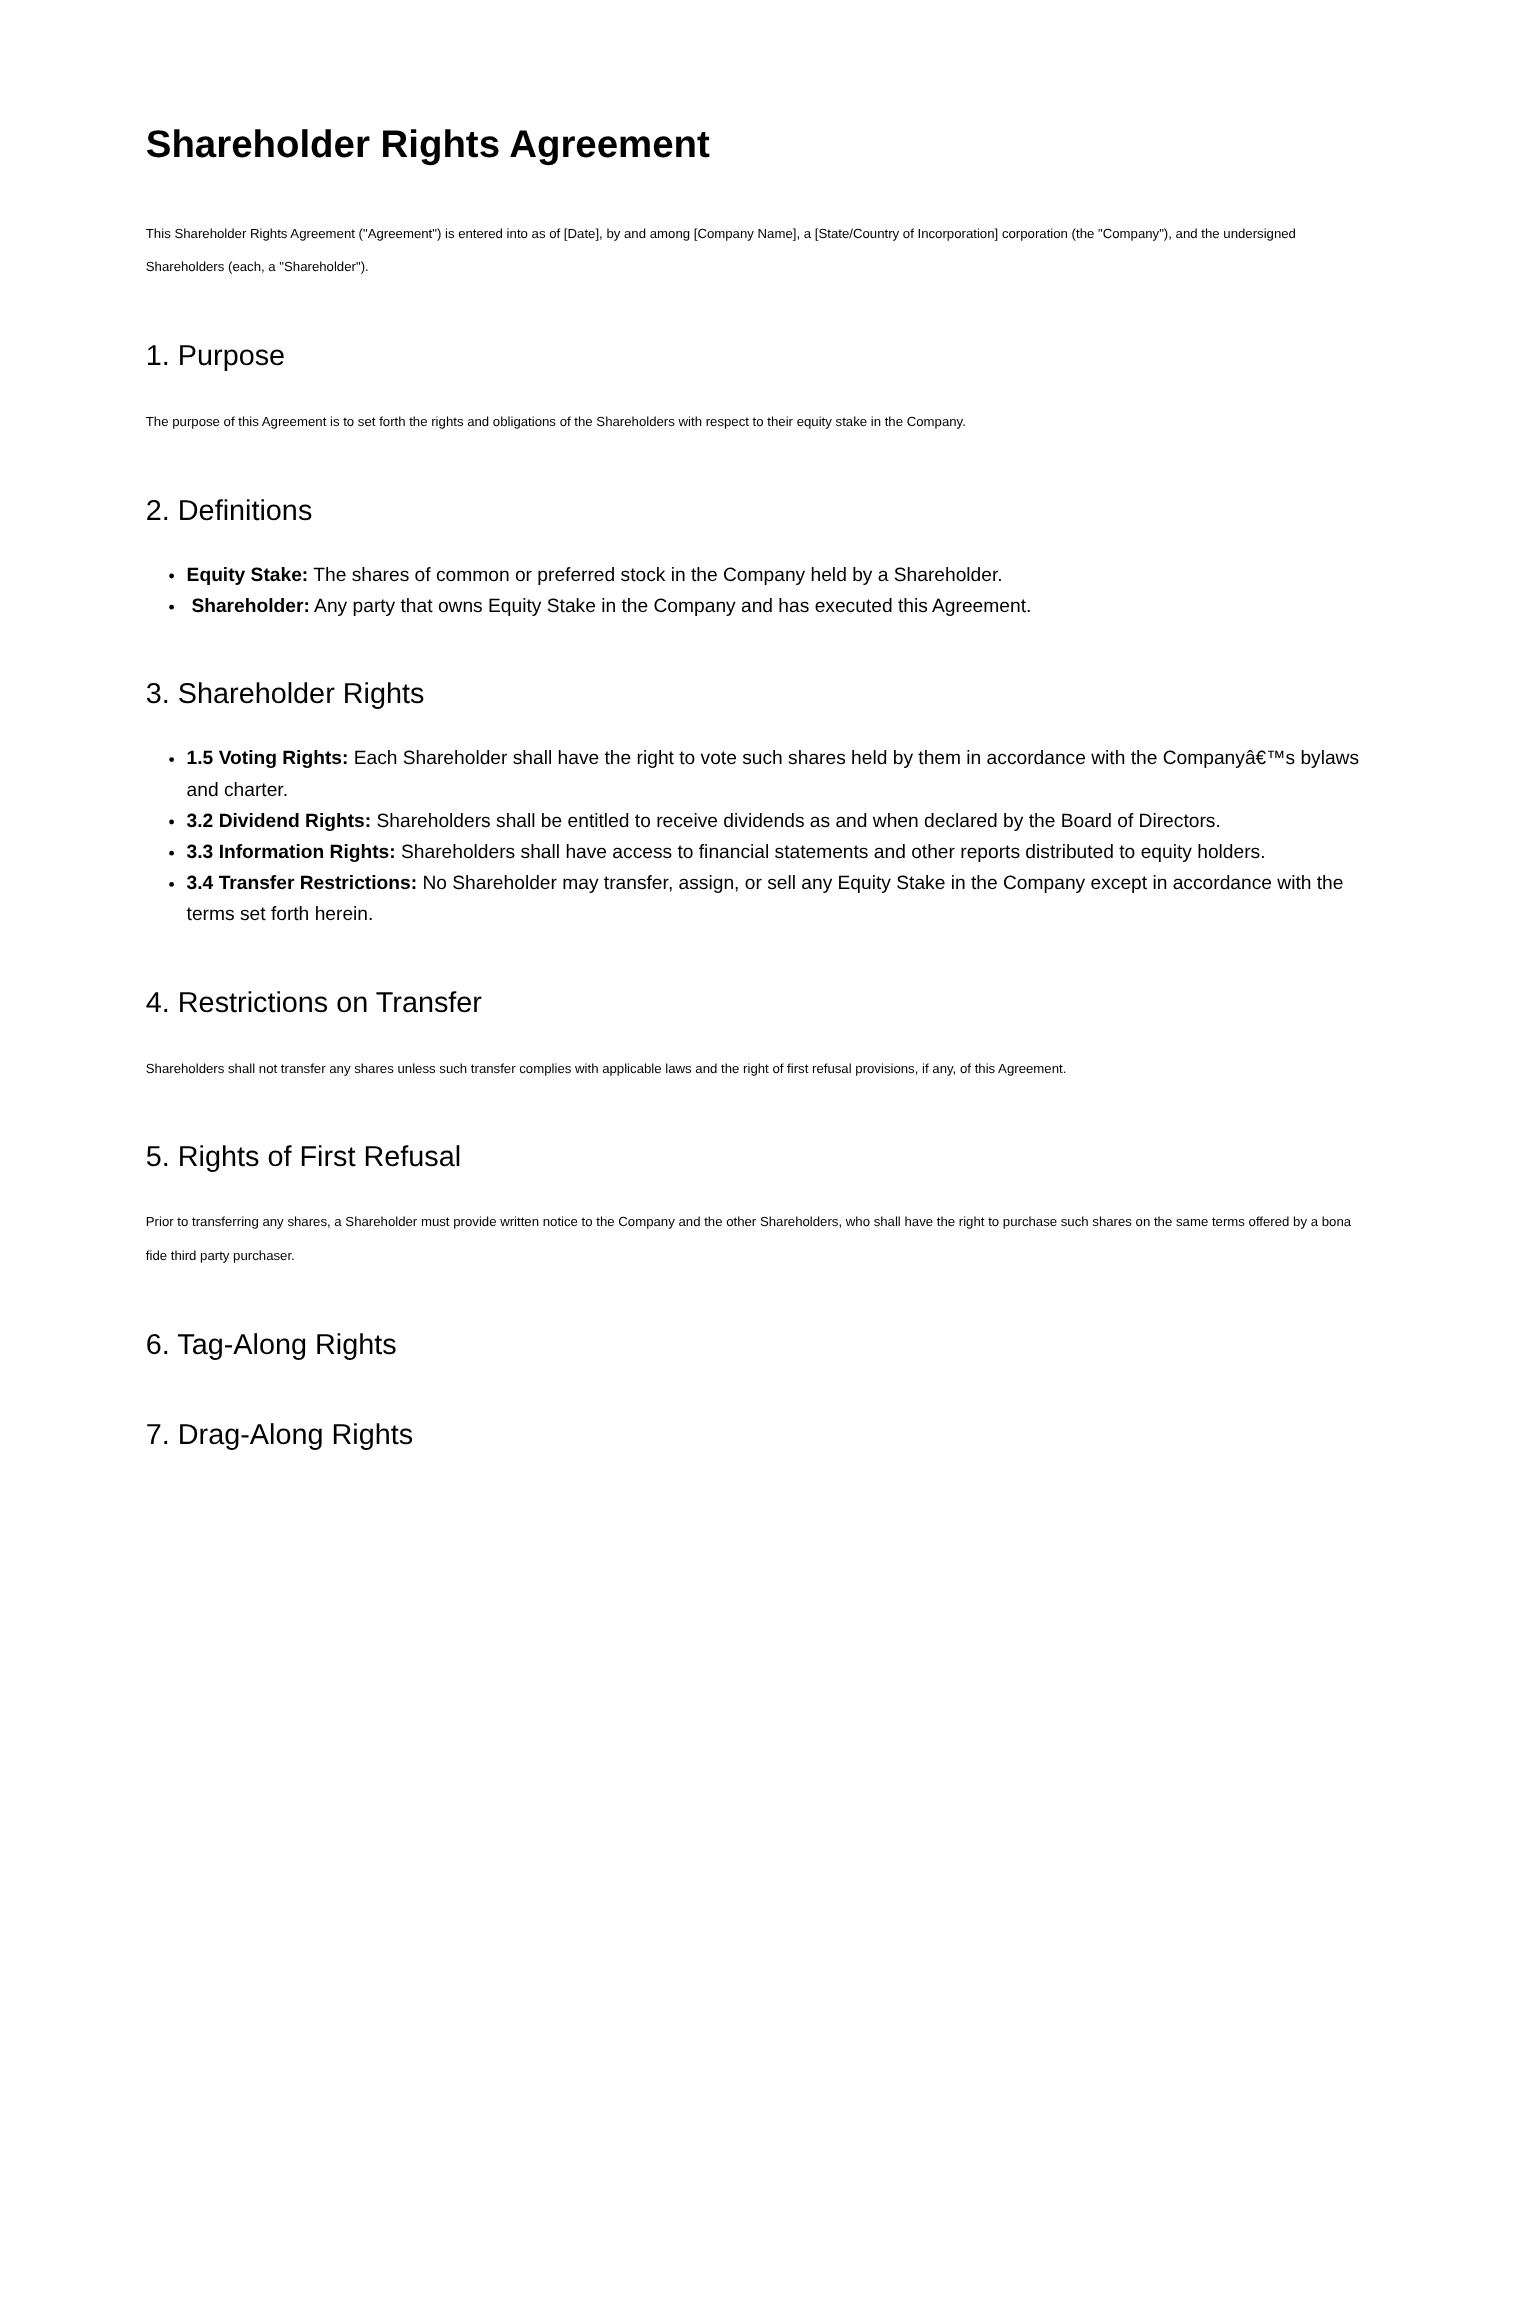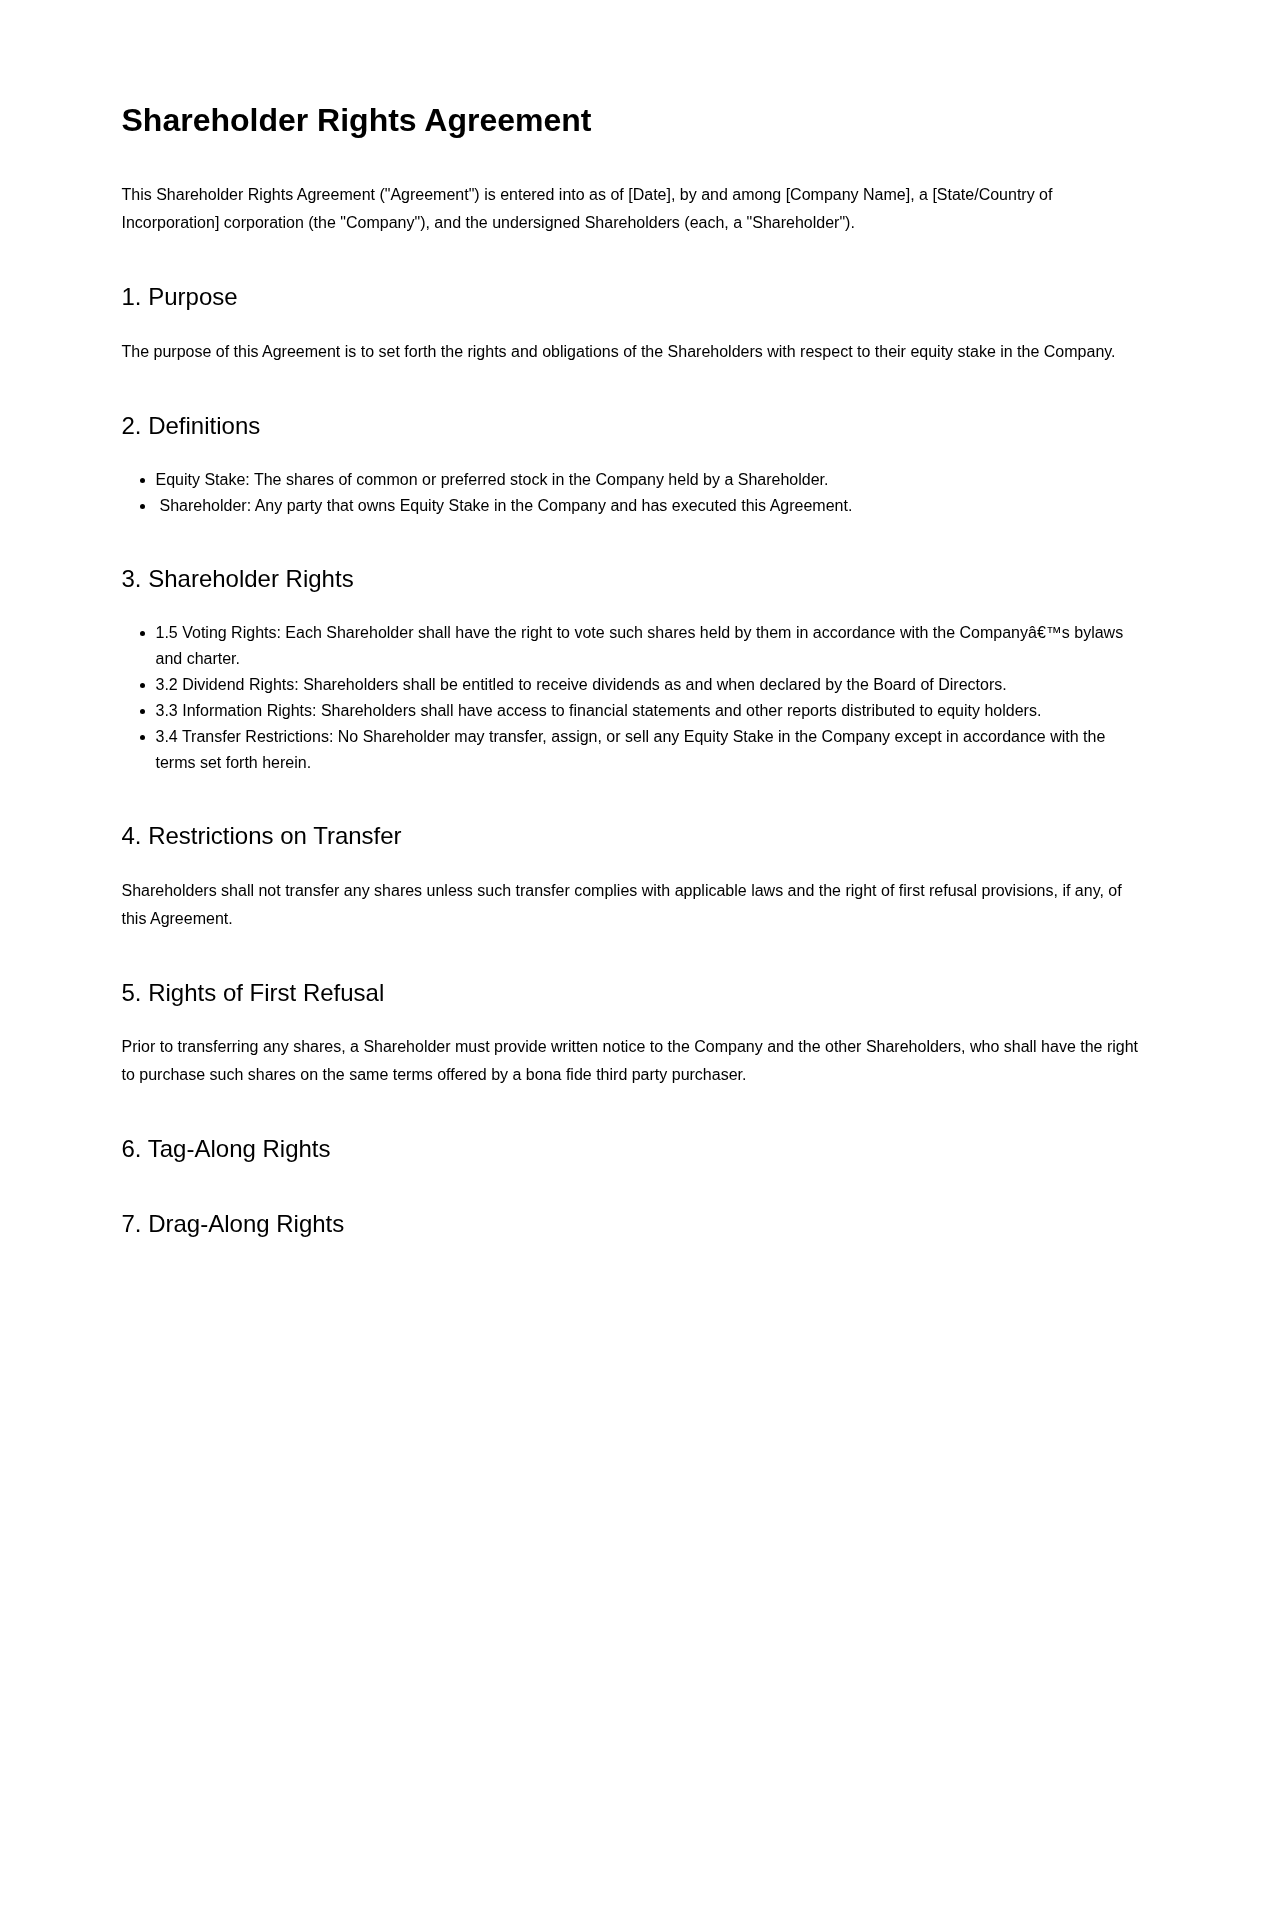--- a/index.html
+++ b/index.html
@@ -15,39 +15,39 @@
     margin: 16px auto;
     padding: 85px 0 120px 0;
   }
   h1.doc-title {
     font-size: 32px;
     line-height: 1.2;
     font-weight: 700;
     margin: 0 0 42px 0;
   }
   p.body-text {
-    font-size: 16px;
+    font-size: 11px;
     line-height: 28px;
     margin: 26px 0 0 0;
   }
   h2.section-heading {
     font-size: 24px;
     line-height: 1.2;
     font-weight: 400;
     margin: 46px 0 0 0;
   }
   ul.bullet-list {
     margin: 26px 0 0 0;
     padding-left: 34px;
     font-size: 16px;
   }
   ul.bullet-list li {
     line-height: 26px;
   }
-  .term { font-weight: 400; text-align: center; }
+  .term { font-weight: 700; text-align: center; }
   li.shifted .term { margin-left: 4px; }
 </style>
 </head>
 <body>
 
 <div class="page">
 
   <h1 class="doc-title">Shareholder Rights Agreement</h1>
 
   <p class="body-text">This Shareholder Rights Agreement ("Agreement") is entered into as of [Date], by and among [Company Name], a [State/Country of Incorporation] corporation (the "Company"), and the undersigned Shareholders (each, a "Shareholder").</p>

